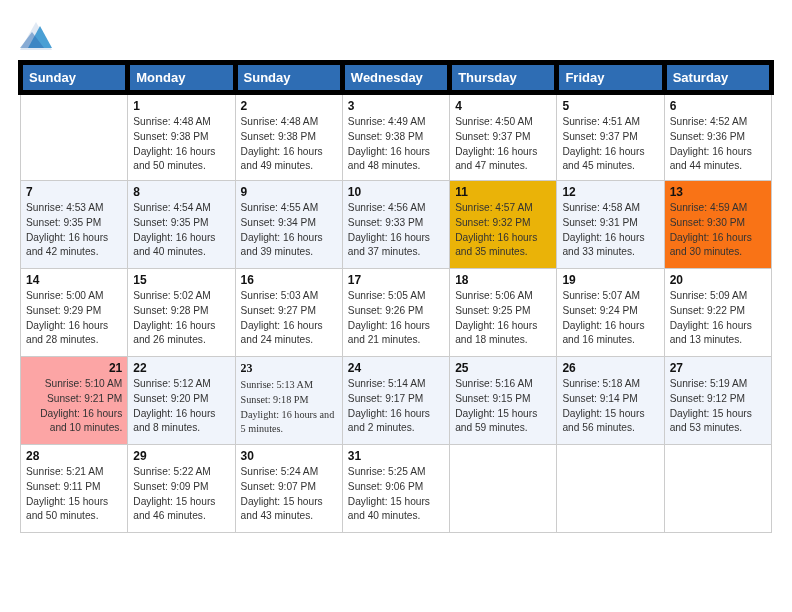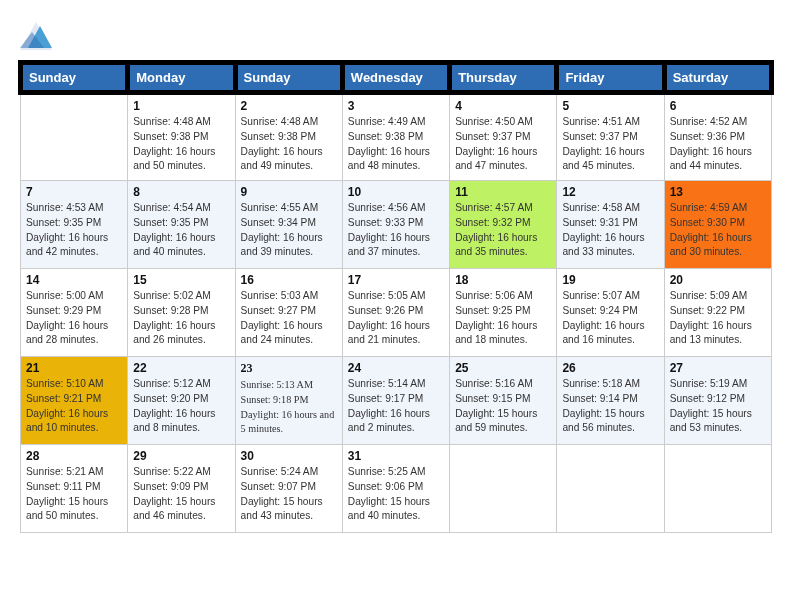--- a/index.html
+++ b/index.html
@@ -196,21 +196,21 @@
 Daylight: 16 hours
 and 39 minutes.</div>
           </td>
           <td style="background: rgb(240, 244, 251);">
             <span class="day-number">10</span>
             <div class="day-info">Sunrise: 4:56 AM
 Sunset: 9:33 PM
 Daylight: 16 hours
 and 37 minutes.</div>
           </td>
-          <td style="background: #bef264;">
+          <td style="background: #eab308;">
             <span class="day-number">11</span>
             <div class="day-info">Sunrise: 4:57 AM
 Sunset: 9:32 PM
 Daylight: 16 hours
 and 35 minutes.</div>
           </td>
           <td style="background: rgb(240, 244, 251);">
             <span class="day-number">12</span>
             <div class="day-info">Sunrise: 4:58 AM
 Sunset: 9:31 PM
@@ -270,21 +270,21 @@
           </td>
           <td>
             <span class="day-number">20</span>
             <div class="day-info">Sunrise: 5:09 AM
 Sunset: 9:22 PM
 Daylight: 16 hours
 and 13 minutes.</div>
           </td>
         </tr>
         <tr>
-          <td style="background: #eab308;">
+          <td style="background: #fca5a5; text-align: right;">
             <span class="day-number">21</span>
             <div class="day-info">Sunrise: 5:10 AM
 Sunset: 9:21 PM
 Daylight: 16 hours
 and 10 minutes.</div>
           </td>
           <td style="background: rgb(240, 244, 251);">
             <span class="day-number">22</span>
             <div class="day-info">Sunrise: 5:12 AM
 Sunset: 9:20 PM

